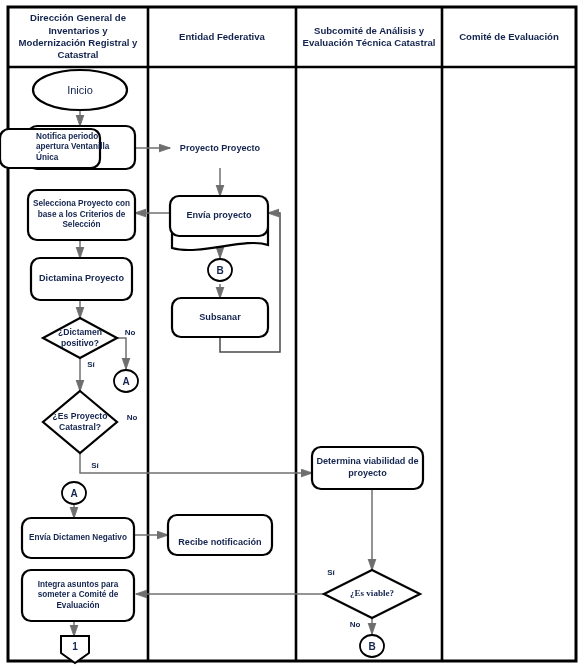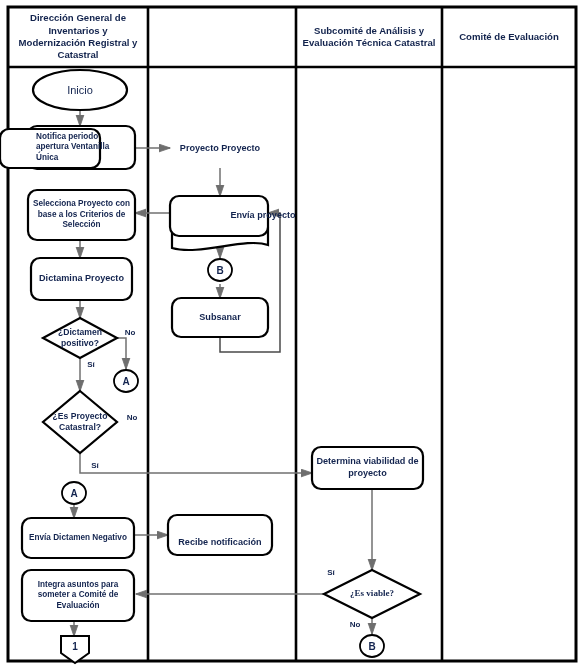--- a/index.html
+++ b/index.html
@@ -144,20 +144,23 @@
 
       <polygon points="372,570 420,594 372,618 324,594" stroke-width="2.2"></polygon>
 
       <ellipse cx="372" cy="646" rx="12" ry="11" stroke-width="1.8"></ellipse>
     </g>
   </svg>
 
   <div class="lane-head" style="left:10px;top:8px;width:136px;height:58px;">
     <span>Dirección General de Inventarios y Modernización Registral y Catastral</span>
   </div>
+  <div class="lane-head" style="left:150px;top:8px;width:144px;height:58px;">
+    <span>Entidad Federativa</span>
+  </div>
   <div class="lane-head" style="left:298px;top:8px;width:142px;height:58px;">
     <span>Subcomité de Análisis y Evaluación Técnica Catastral</span>
   </div>
   <div class="lane-head" style="left:444px;top:8px;width:130px;height:58px;">
     <span>Comité de Evaluación</span>
   </div>
 
   <div class="nodetext t-proc" style="left:32px;top:126px;width:99px;height:43px;padding:0 4px;justify-content:flex-start;text-align:left;">
     <span>Notifica  periodo apertura Ventanilla Única</span>
   </div>
@@ -199,21 +202,21 @@
   </div>
 
   <div class="nodetext t-flag" style="left:63px;top:637px;width:24px;height:18px;">
     <span>1</span>
   </div>
 
   <div class="nodetext t-proc-lg" style="left:172px;top:129px;width:96px;height:39px;">
     <span>Proyecto Proyecto</span>
   </div>
 
-  <div class="nodetext t-proc-lg" style="left:172px;top:196px;width:94px;height:40px;margin-left:44px;">
+  <div class="nodetext t-proc-lg" style="left:172px;top:196px;width:94px;height:40px;">
     <span>Envía proyecto</span>
   </div>
 
   <div class="nodetext t-conn" style="left:208px;top:259px;width:24px;height:22px;">
     <span>B</span>
   </div>
 
   <div class="nodetext t-proc-lg" style="left:174px;top:298px;width:92px;height:39px;">
     <span>Subsanar</span>
   </div>

